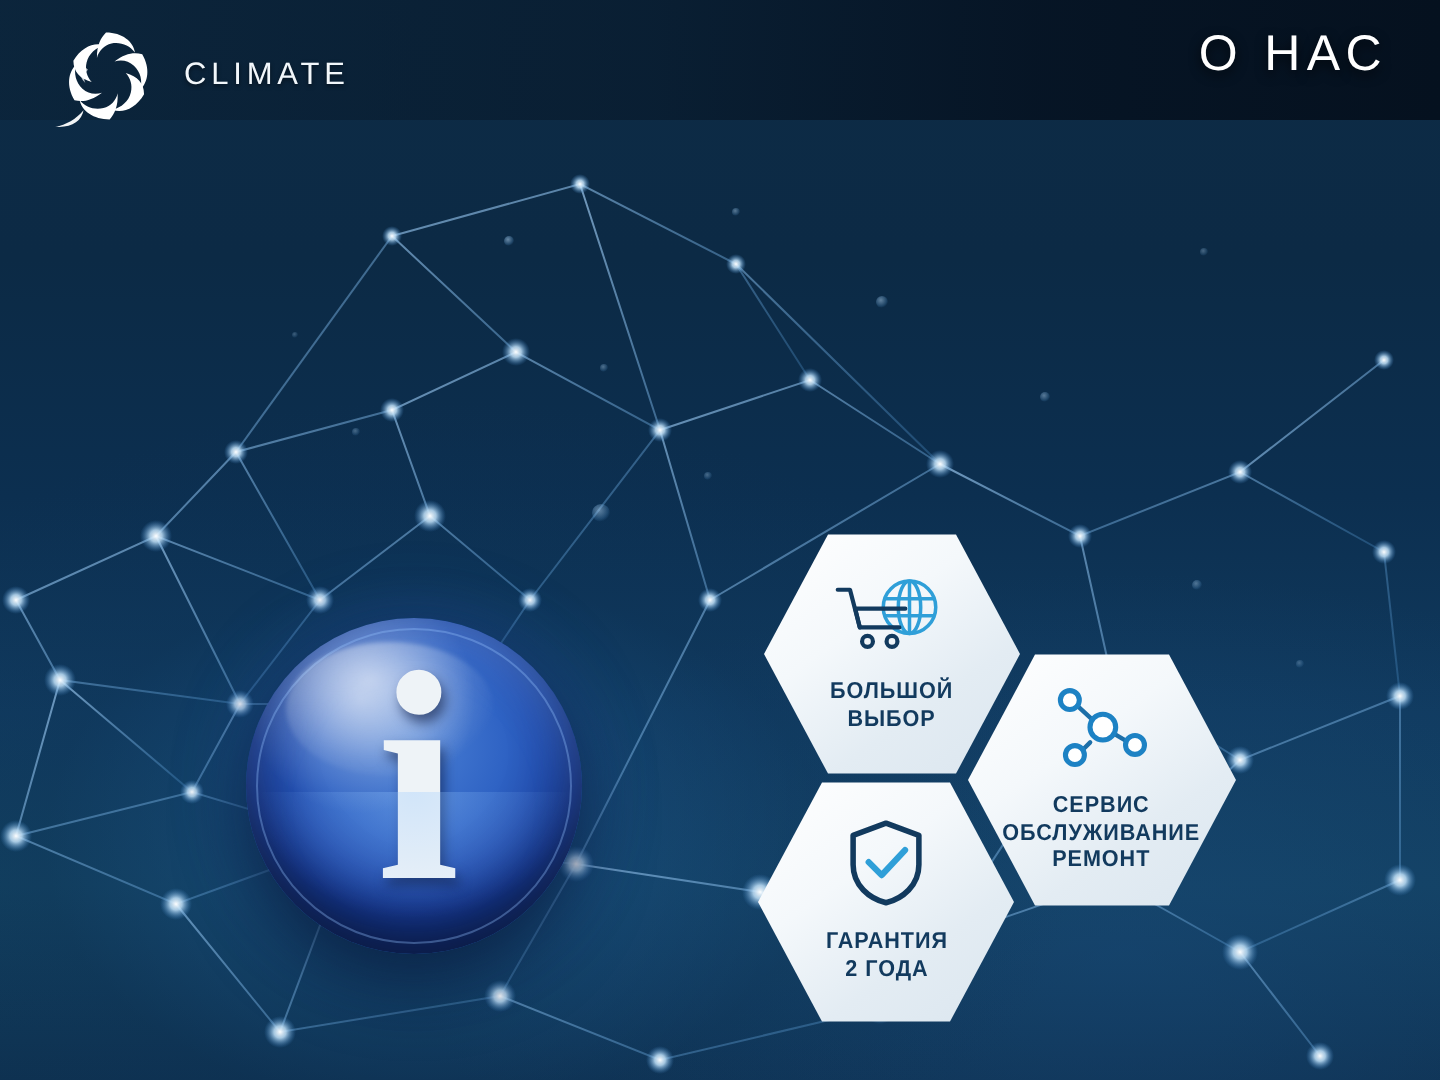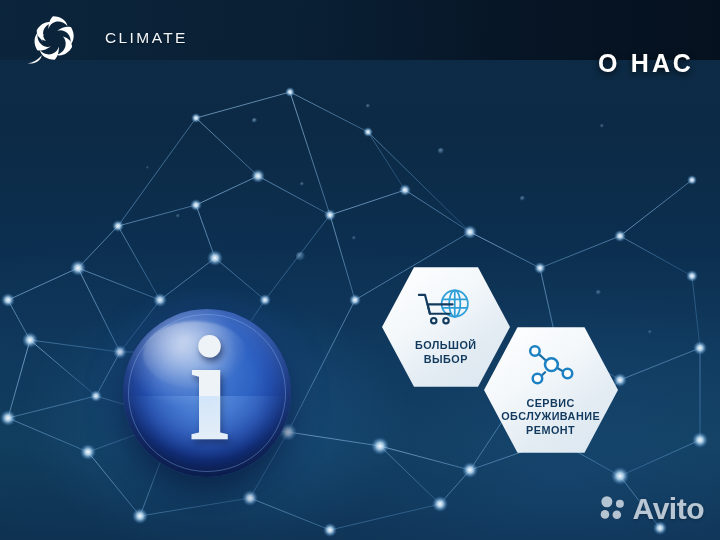--- a/index.html
+++ b/index.html
@@ -25,34 +25,33 @@
   .bokeh i{
     position:absolute; display:block; border-radius:50%;
     background:radial-gradient(circle at 40% 35%, rgba(190,225,255,.95), rgba(110,180,240,.35) 55%, rgba(60,130,200,0) 72%);
   }
 
   
   .header{
     position:absolute; left:0; top:0; width:720px; height:60px;
     background:linear-gradient(90deg, rgba(10,32,52,.55) 0%, rgba(8,26,44,.72) 45%, rgba(6,20,36,.96) 72%, rgba(5,17,31,1) 100%);
   }
-  .logo{ position:absolute; left:24px; top:9px; display:flex; align-items:center; gap:23px; }
+  .logo{ position:absolute; left:24px; top:9px; display:flex; align-items:center; gap:10px; }
   .logo-mark{ width:58px; height:58px; }
   .logo-type{ line-height:1.02; }
   .logo-type span{
     display:block; color:#f2f7fb; font-weight:400; font-size:15.5px;
     letter-spacing:2.4px; font-family:"Liberation Sans", sans-serif;
     text-shadow:0 1px 2px rgba(0,0,0,.5);
   }
   .page-title{
     position:absolute; right:26px; top:13px;
-    color:#ffffff; font-size:25px; font-weight:700; letter-spacing:3.2px;
+    color:#ffffff; font-size:25px; font-weight:400; letter-spacing:3.2px;
     font-family:"Liberation Sans", sans-serif;
     text-shadow:0 2px 6px rgba(0,0,0,.75);
-    margin-top:36px;
   }
 
   
   .headline{
     position:absolute; left:0; top:86px; width:720px;
     text-align:center;
   }
   .headline div{
     color:#ffffff;
     font-size:19.5px;
@@ -306,26 +305,27 @@
         </g>
       </svg>
     </span>
     <span class="hex-label">
       <span>СЕРВИС</span><br>
       <span>ОБСЛУЖИВАНИЕ</span><br>
       <span>РЕМОНТ</span>
     </span>
   </div>
 
-
-  <div class="avito">
-    <span>
-      <svg viewBox="0 0 34 32" width="26" height="25" aria-hidden="true">
-        <circle cx="9" cy="8.5" r="7.2" fill="#e3eaf1"></circle>
-        <circle cx="26" cy="11" r="5.2" fill="#e3eaf1"></circle>
-        <circle cx="6.5" cy="25" r="5.6" fill="#e3eaf1"></circle>
-        <circle cx="22" cy="25.5" r="5.6" fill="#e3eaf1"></circle>
+  <div class="hex" id="hex-warranty">
+    <span class="hex-icon">
+      <svg viewBox="0 0 48 52" width="42" height="45" aria-hidden="true">
+        <path d="M24 3 43 10v17c0 12-9.4 19.6-19 22-9.6-2.4-19-10-19-22V10z" fill="none" stroke="#123a5e" stroke-width="3.2" stroke-linejoin="round"></path>
+        <path d="M14 25.5 21.5 33 35 18.5" fill="none" stroke="#2f9fd8" stroke-width="3.6" stroke-linecap="round" stroke-linejoin="round"></path>
       </svg>
     </span>
-    <span class="avito-word">Avito</span>
-  </div>
+    <span class="hex-label">
+      <span>ГАРАНТИЯ</span><br>
+      <span>2 ГОДА</span>
+    </span>
+  </div>
+
 
 </div>
 
 </body></html>

